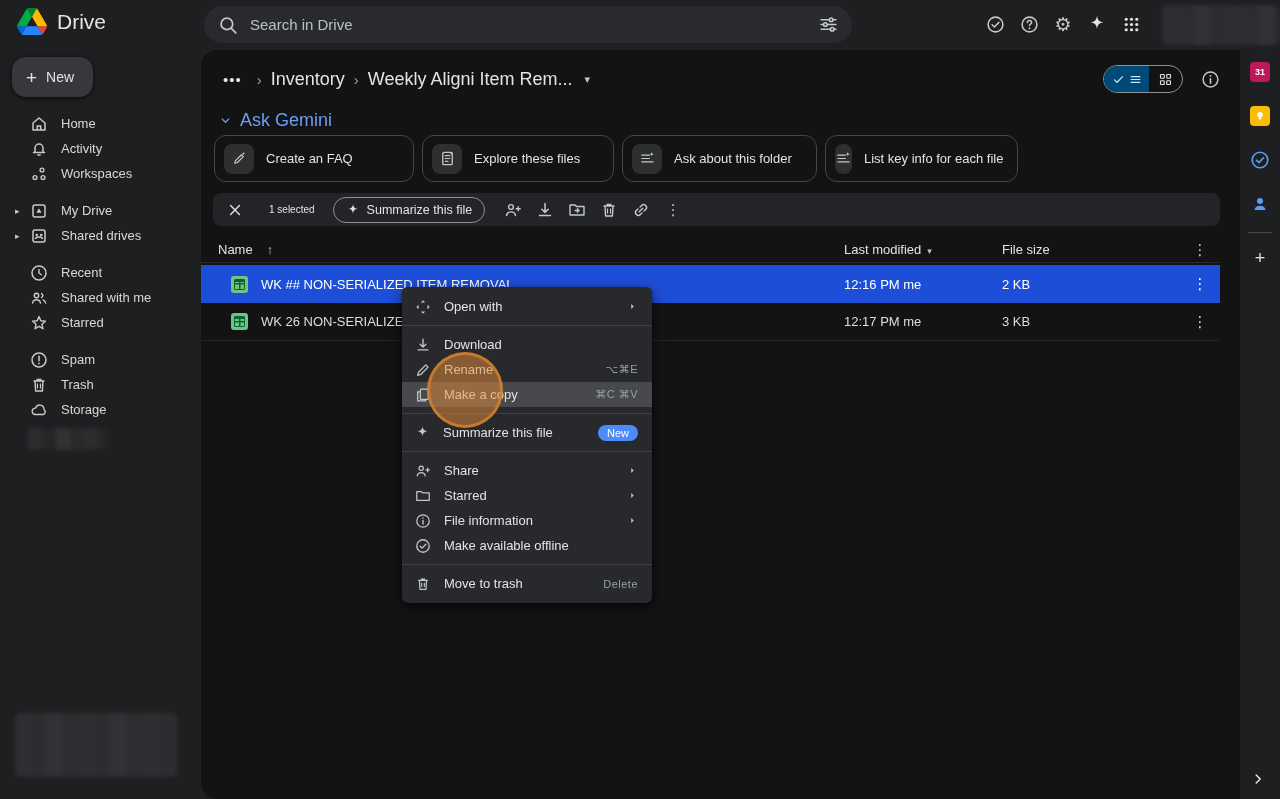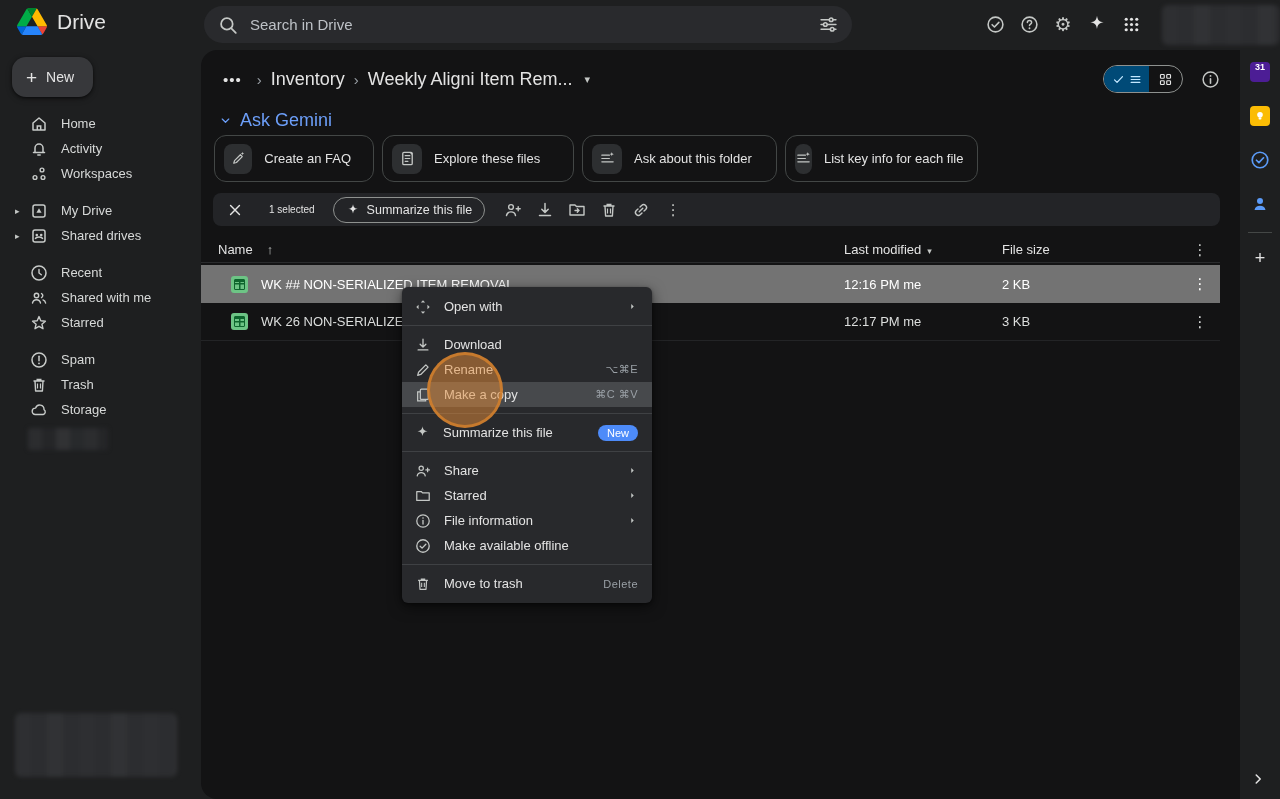--- a/index.html
+++ b/index.html
@@ -85,21 +85,21 @@
     display:grid; grid-template-columns:1fr 158px 178px 40px; align-items:center;
     border-bottom:1px solid #2a2b2d; font-size:13px; font-weight:500; color:#e3e3e3; }
   .th-name { padding-left:17px; display:flex; align-items:center; gap:14px; }
   .sort-arrow { font-size:13px; color:#c4c7c5; }
   .th-caret { font-size:9px; color:#c4c7c5; margin-left:6px; }
   .th-kebab { text-align:center; font-size:15px; color:#c4c7c5; cursor:pointer; }
 
   .frow { position:absolute; left:0; right:20px; height:38px;
     display:grid; grid-template-columns:1fr 158px 178px 40px; align-items:center;
     font-size:13px; color:#dcdedd; border-bottom:1px solid #232426; cursor:pointer; }
-  .frow.selected { background:#737373; color:#fff; border-bottom:none; }
+  .frow.selected { background:#1d4ed8; color:#fff; border-bottom:none; }
   .f-name { padding-left:30px; display:flex; align-items:center; gap:13px; font-weight:500; white-space:nowrap; overflow:hidden; }
   .sheets-ic { width:17px; height:17px; border-radius:3px; background:#6dc485; position:relative; flex:0 0 auto; }
   .sheets-ic::before { content:""; position:absolute; inset:3px;
     background:
       linear-gradient(#0d652d 0 0) 0 0/100% 2px no-repeat,
       linear-gradient(#0d652d 0 0) 0 50%/100% 1.5px no-repeat,
       linear-gradient(#0d652d 0 0) 50% 0/1.5px 100% no-repeat,
       linear-gradient(transparent 0 0);
     border:1.5px solid #0d652d; border-radius:1px; }
   .f-kebab { text-align:center; font-size:15px; color:inherit; }
@@ -117,22 +117,22 @@
   .mdiv { border-top:1px solid #3f4144; margin:6px 0; }
   .badge-new { background:#4d8bf9; color:#fff; font-size:11px; font-weight:500; border-radius:10px; padding:2px 9px; }
 
   
   .click-ind { position:absolute; left:427px; top:352px; width:76px; height:76px; border-radius:50%;
     background:rgba(230,142,58,.5); border:3px solid rgba(210,128,45,.85); z-index:60; pointer-events:none; }
 
   
   .rail { position:absolute; right:0; top:48px; width:40px; bottom:0; }
   .rail-item { position:absolute; left:10px; width:20px; height:20px; cursor:pointer; }
-  .cal-ic { background:#4c1d95; border-radius:4px; color:#fff; font-size:9px; font-weight:700;
-    display:flex; justify-content:center; }
+  .cal-ic { background:#be185d; border-radius:4px; color:#fff; font-size:9px; font-weight:700;
+    display:flex; align-items:center; justify-content:center; }
   .keep-ic { background:#fbbc04; border-radius:4px; display:flex; align-items:center; justify-content:center; color:#fff; }
   .tasks-ic, .contacts-ic { display:flex; align-items:center; justify-content:center; color:#5b9bf8; }
   .rail-div { position:absolute; left:8px; top:184px; width:24px; border-top:1px solid #444746; }
   .rail-plus { position:absolute; left:10px; top:200px; width:20px; height:20px; color:#e3e3e3;
     font-size:18px; display:flex; align-items:center; justify-content:center; cursor:pointer; }
   .rail-chev { position:absolute; left:10px; bottom:12px; color:#e3e3e3; cursor:pointer; display:flex; }
 </style>
 </head>
 <body>
 
@@ -492,21 +492,21 @@
   <div class="gemini-row">
     <span class="gemini-chev">
         <svg class="ic" width="13" height="13">
           <use href="#s-chev-down"></use>
         </svg>
       </span>
     <span class="gemini-label">Ask Gemini</span>
   </div>
 
   <div class="cards">
-    <div class="card" style="width:160px">
+    <div class="card" style="width:200px">
       <span class="card-ic">
           <svg class="ic" width="17" height="17">
             <use href="#s-pensparkle"></use>
           </svg>
         </span>
       <span class="card-label">Create an FAQ</span>
     </div>
     <div class="card" style="width:192px">
       <span class="card-ic">
           <svg class="ic" width="17" height="17">

